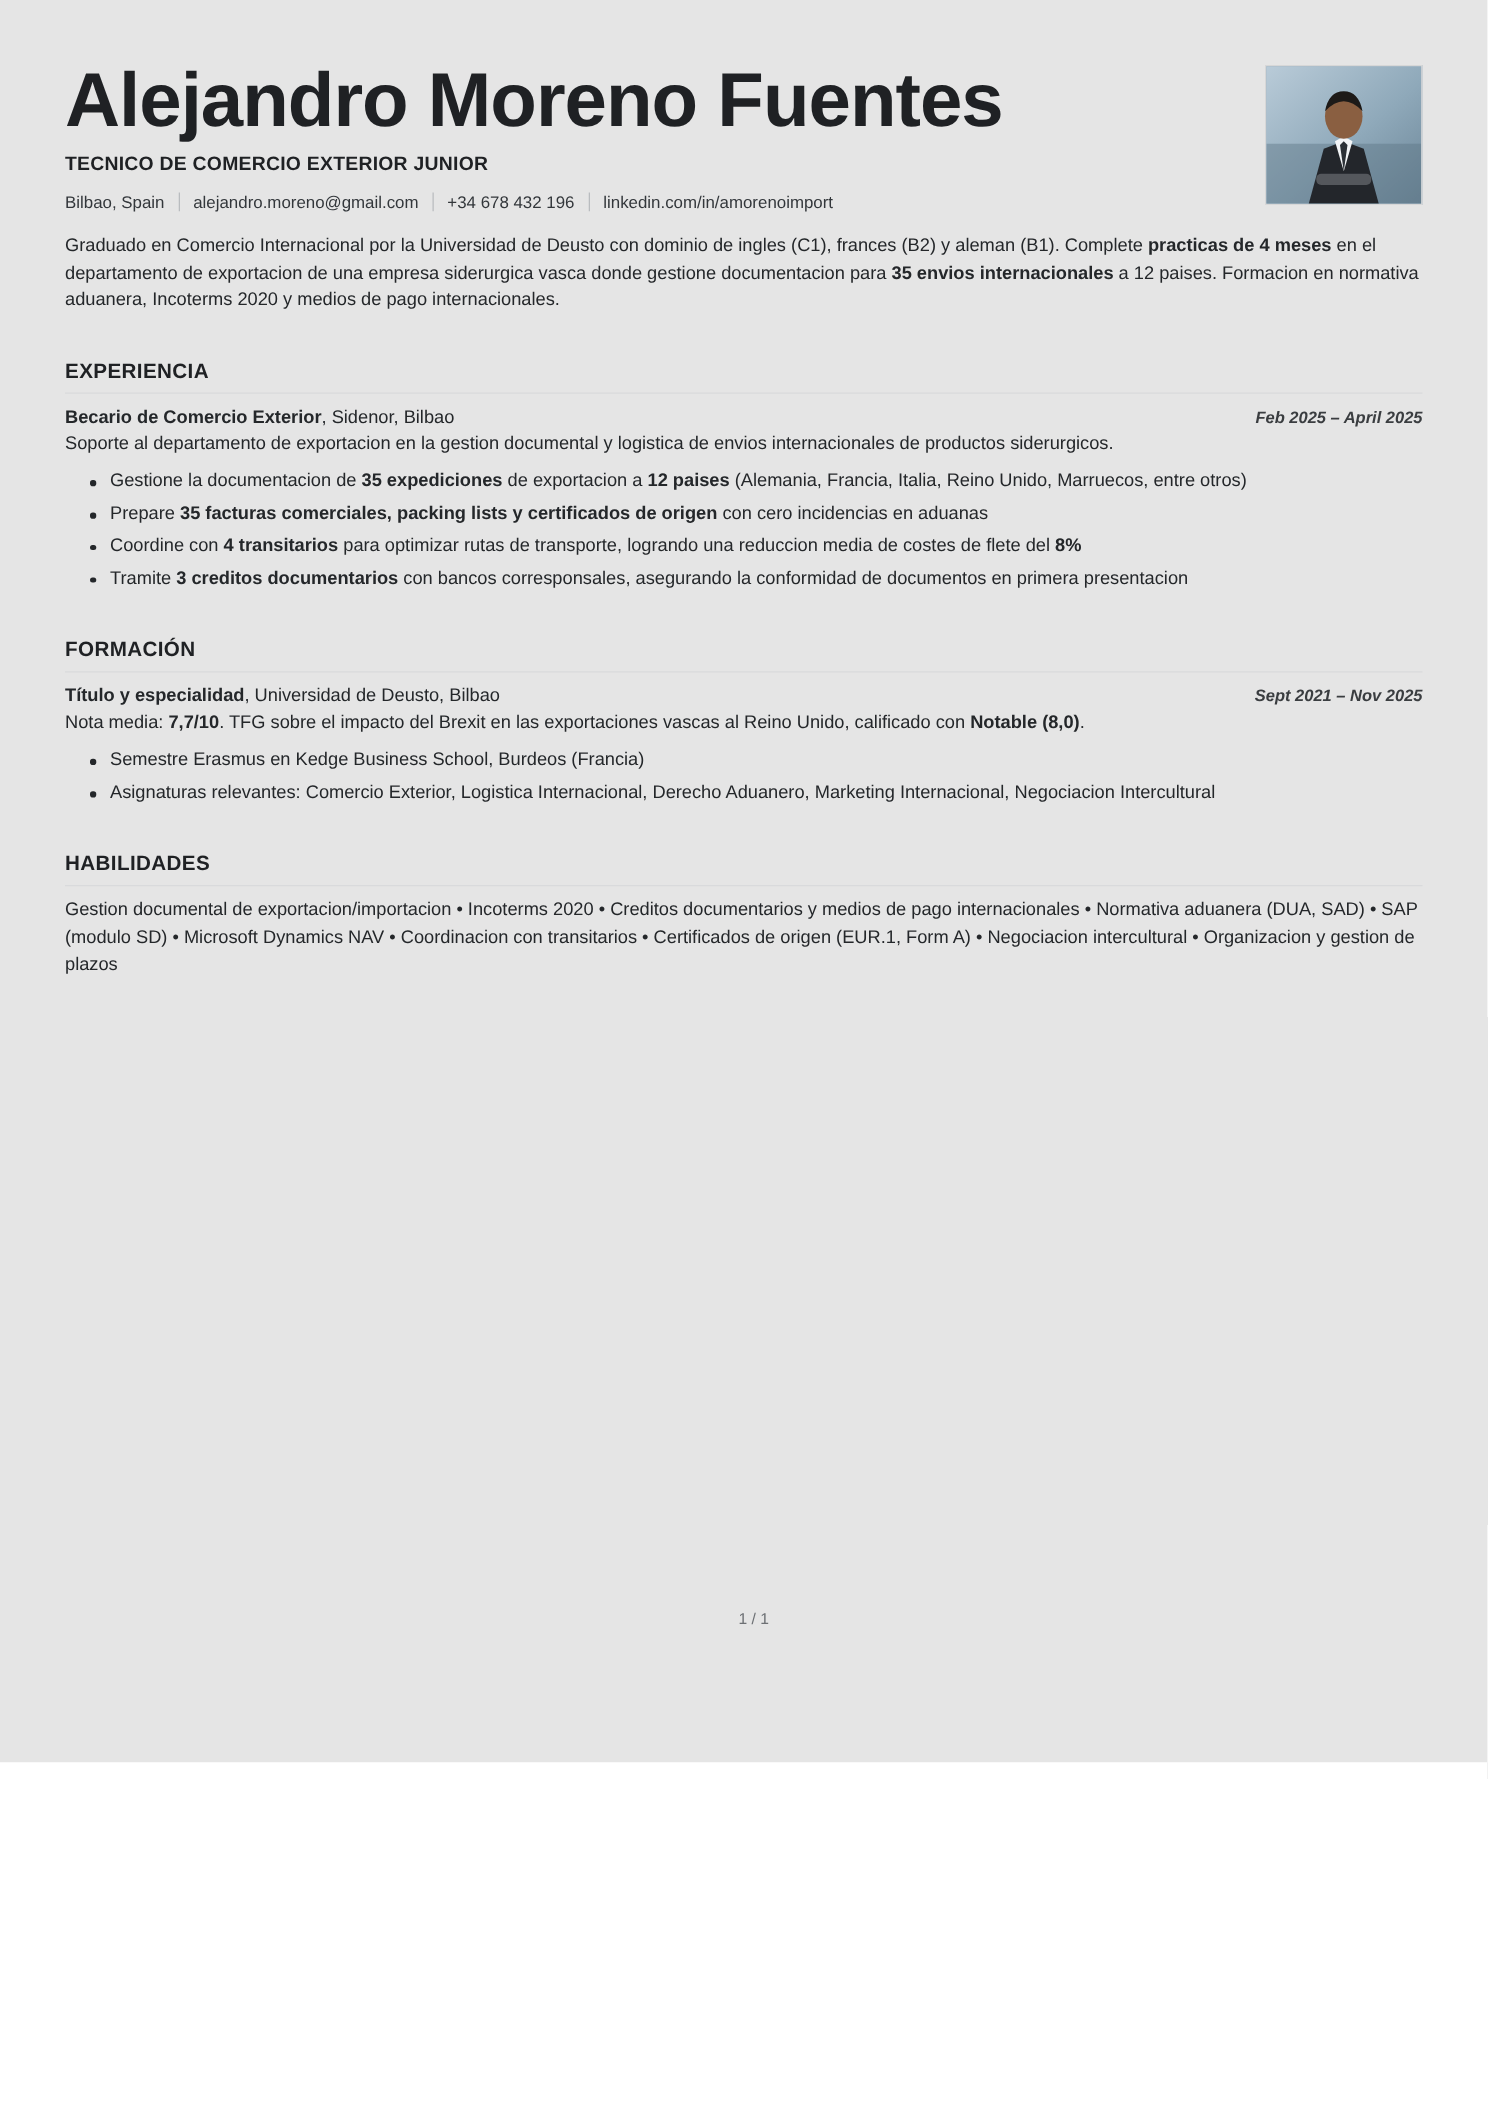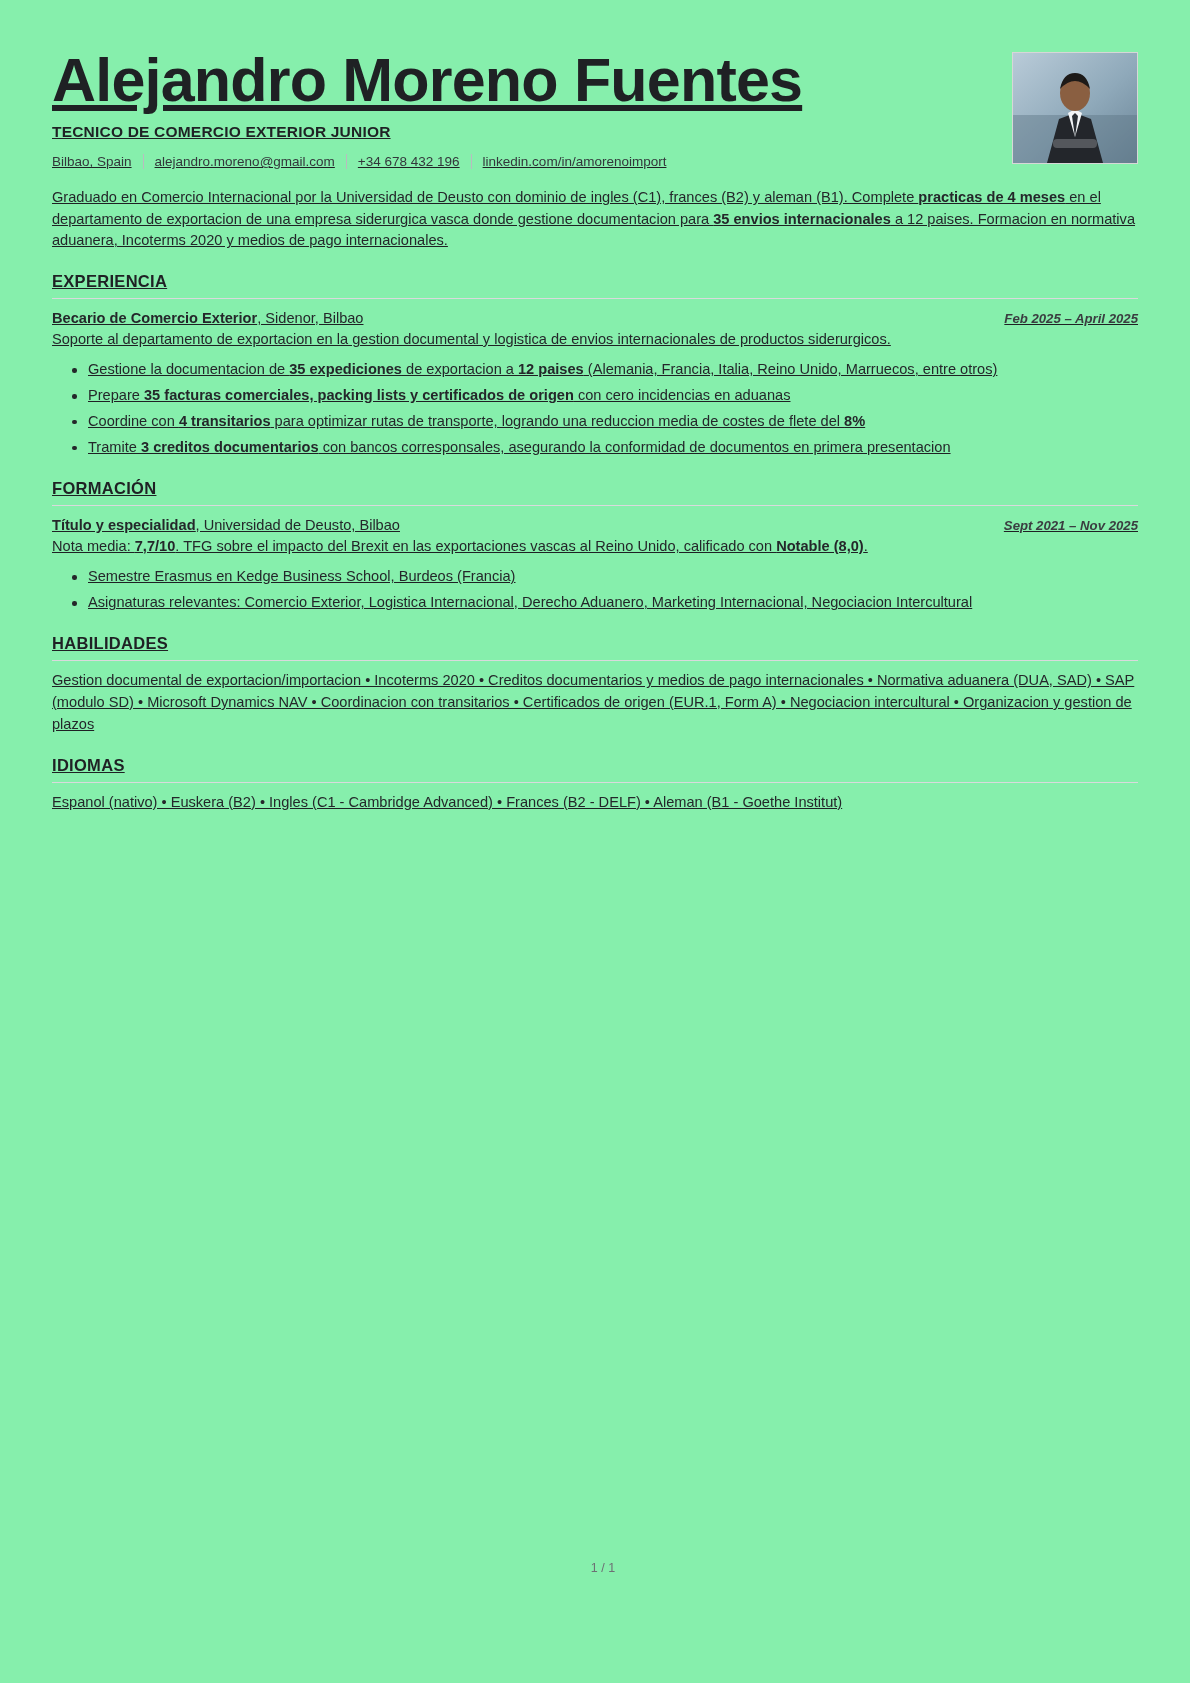--- a/index.html
+++ b/index.html
@@ -8,26 +8,25 @@
     background: #ffffff;
   }
   body {
     font-family: "Liberation Sans", sans-serif;
     color: #1f2124;
     -webkit-font-smoothing: antialiased;
   }
   .page {
     position: relative;
     width: 1190px;
-    height: 1683px;
-    background: #86efac;
+    height: 1410px;
+    background: #e5e5e5;
     box-sizing: border-box;
     padding: 48px 52px 0 52px;
     overflow: hidden;
-    text-decoration: underline;
   }
   .header {
     position: relative;
     min-height: 150px;
   }
   .name {
     font-size: 61px;
     line-height: 1.07;
     font-weight: 700;
     letter-spacing: -0.8px;
@@ -72,21 +71,21 @@
   }
   .summary {
     margin-top: 18px;
     font-size: 14.6px;
     line-height: 1.47;
     color: #24272a;
     text-align: left;
   }
   .summary b { font-weight: 700; }
 
-  .section { margin-top: 20px; }
+  .section { margin-top: 36px; }
   .section-title {
     font-size: 16.5px;
     font-weight: 700;
     letter-spacing: 0.3px;
     color: #1f2124;
     margin: 0 0 7px 0;
   }
   .rule {
     height: 1px;
     background: #d9dadc;
@@ -250,21 +249,16 @@
     </ul>
   </div>
 
   <div class="section">
     <div class="section-title">HABILIDADES</div>
     <div class="rule"></div>
     <div class="plain-text">Gestion documental de exportacion/importacion • Incoterms 2020 • Creditos documentarios y medios de pago internacionales • Normativa aduanera (DUA, SAD) • SAP (modulo SD) • Microsoft Dynamics NAV • Coordinacion con transitarios • Certificados de origen (EUR.1, Form A) • Negociacion intercultural • Organizacion y gestion de plazos</div>
   </div>
 
 
-  <div class="section">
-    <div class="section-title">IDIOMAS</div>
-    <div class="rule"></div>
-    <div class="plain-text">Espanol (nativo) • Euskera (B2) • Ingles (C1 - Cambridge Advanced) • Frances (B2 - DELF) • Aleman (B1 - Goethe Institut)</div>
-  </div>
 
   <div class="footer">1 / 1</div>
 
 </div>
 
 </body></html>

